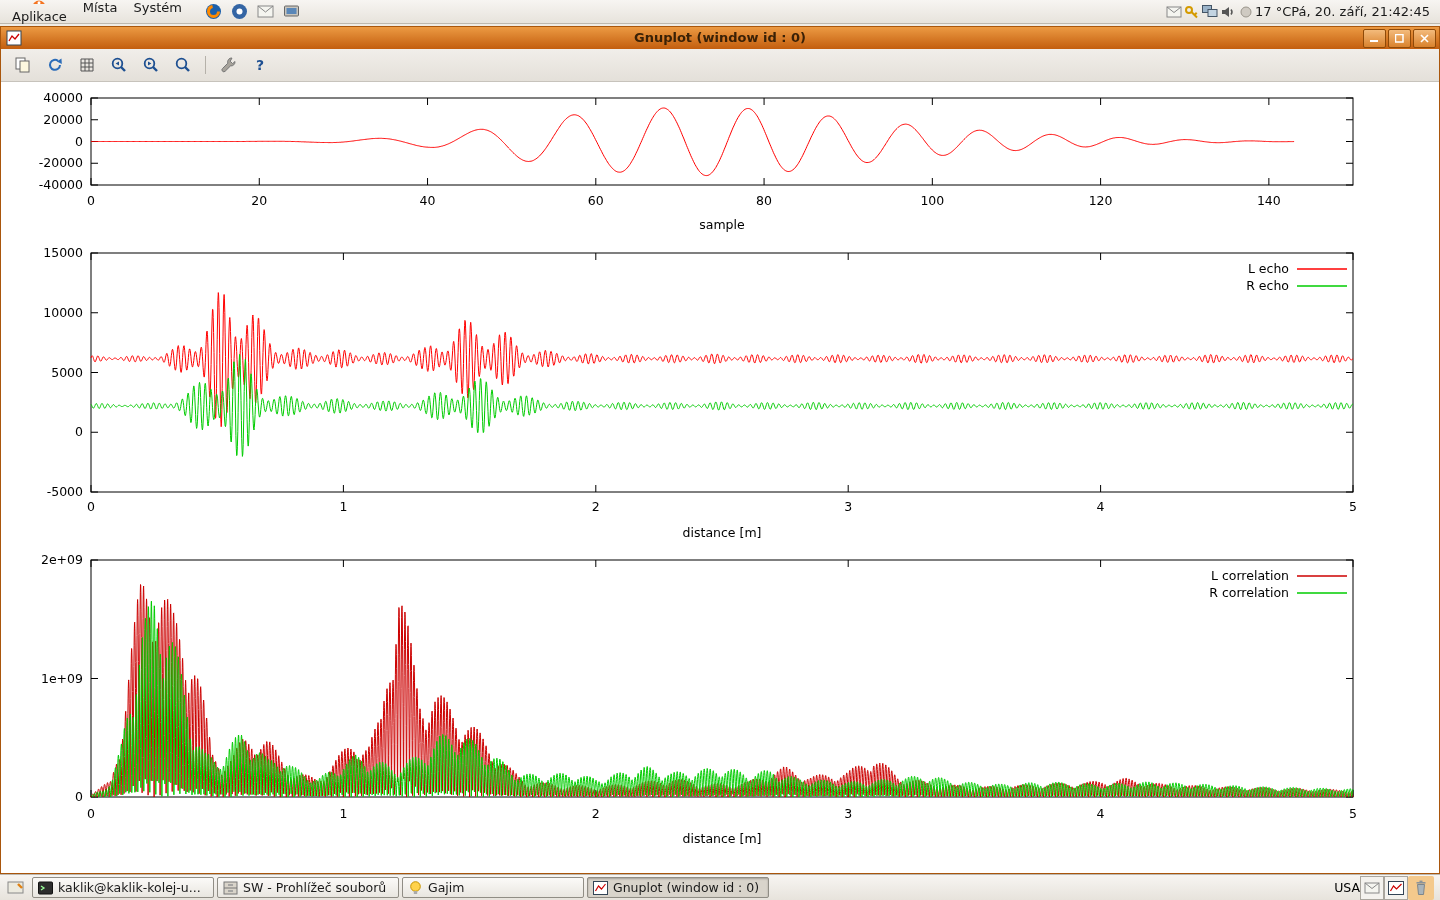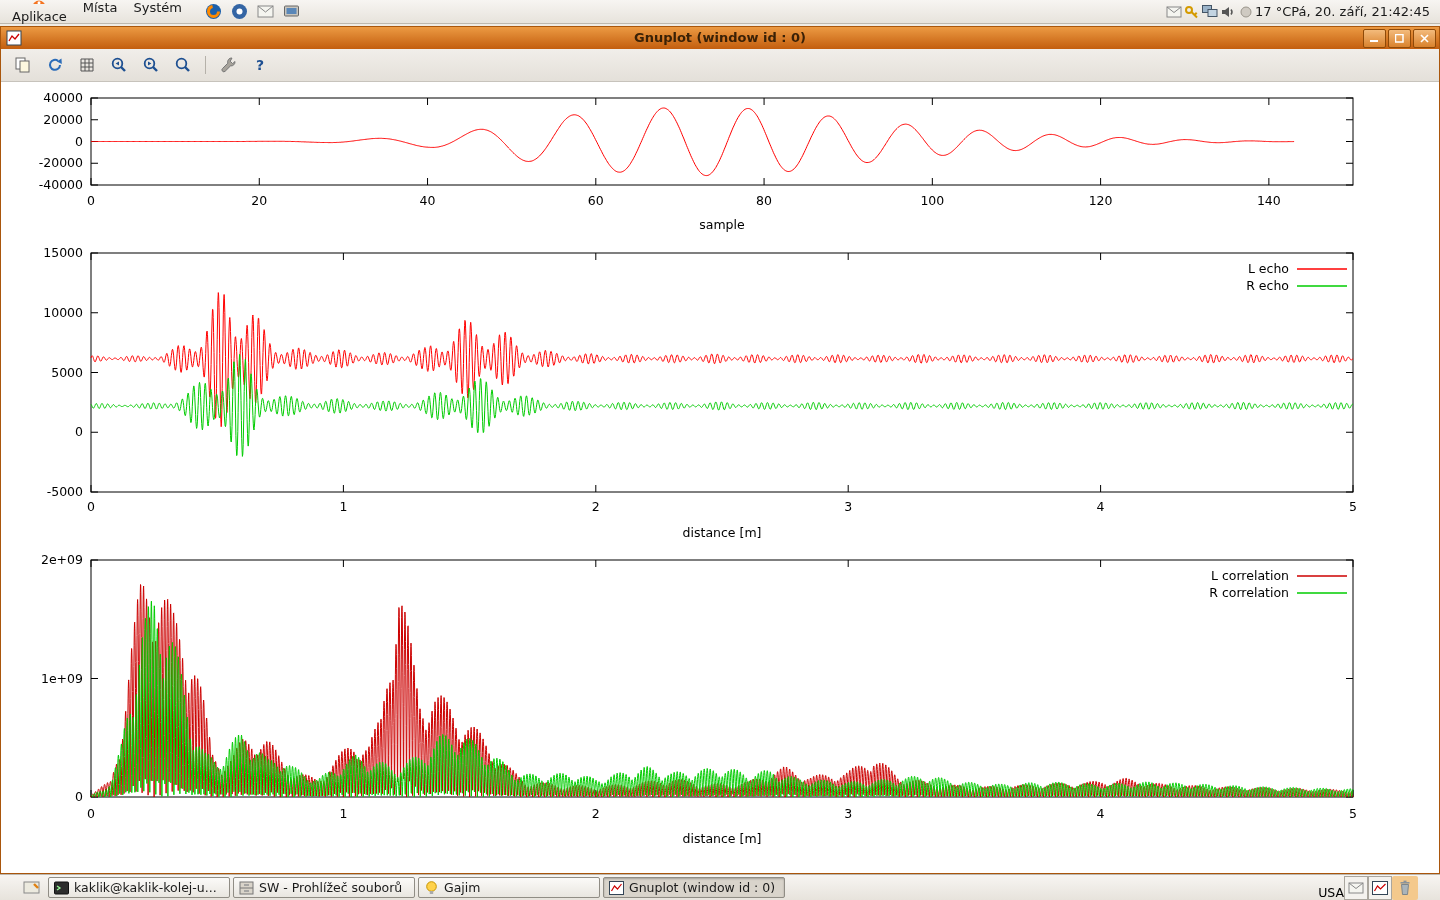--- a/index.html
+++ b/index.html
@@ -34,29 +34,29 @@
   .tool-btn{width:26px;height:24px;display:flex;align-items:center;justify-content:center;border:1px solid transparent;border-radius:2px;}
   .tool-sep{width:1px;height:18px;background:#b5b1a9;margin:0 4px;}
   .plot-area{flex:1;background:var(--plot-bg,#ffffff);position:relative;}
   .charts{position:absolute;top:0;left:0;}
   .charts text{font-family:"DejaVu Sans",sans-serif;font-size:12.5px;fill:#000;}
 
   
   .taskbar{position:absolute;bottom:0;left:0;width:1440px;height:26px;
     background:linear-gradient(var(--panel-top,#f7f5f2),var(--panel-bottom,#e7e3dc));
     border-top:1px solid var(--panel-border,#bdb8af);
-    display:flex;align-items:center;box-sizing:border-box;padding:0 20px;font-size:12.5px;}
+    display:flex;align-items:center;box-sizing:border-box;padding:0 4px;font-size:12.5px;}
   .show-desktop{width:24px;height:22px;display:flex;align-items:center;justify-content:center;margin-right:4px;}
   .task-items{display:flex;gap:3px;}
   .task-btn{width:182px;height:21px;border:1px solid #908d85;border-radius:2px;
     background:linear-gradient(#fbfaf8,#e9e6e0);display:flex;align-items:center;gap:5px;
     padding:0 5px;box-sizing:border-box;color:#1a1a1a;}
   .task-btn.active{background:var(--task-active,#d9d4cb);box-shadow:inset 0 1px 2px rgba(0,0,0,.25);}
   .task-btn span{white-space:nowrap;overflow:hidden;text-overflow:ellipsis;}
-  .task-right{margin-left:auto;display:flex;align-items:flex-end;gap:0;padding-right:2px;}
+  .task-right{margin-left:auto;display:flex;align-items:center;gap:0;padding-right:2px;}
   .tray-box{width:22px;height:22px;border:1px solid #aaa69e;background:#f4f2ee;
     display:flex;align-items:center;justify-content:center;}
   .trash-slot{width:26px;height:24px;background:#f4c98c;border-radius:2px;
     display:flex;align-items:center;justify-content:center;}
 </style>
 </head>
 <body>
 
 <div class="screen">
 

